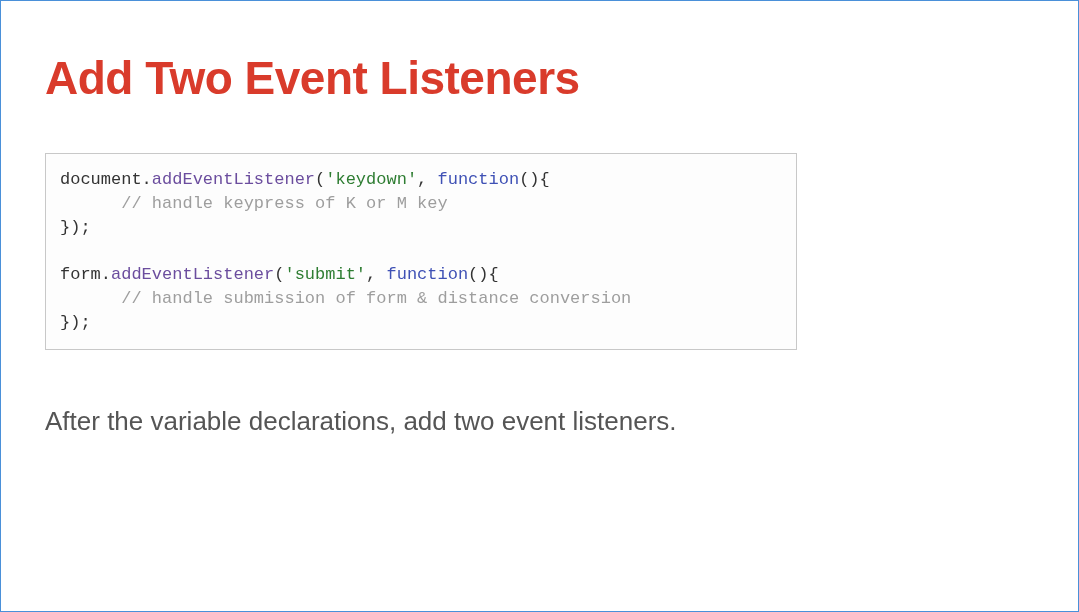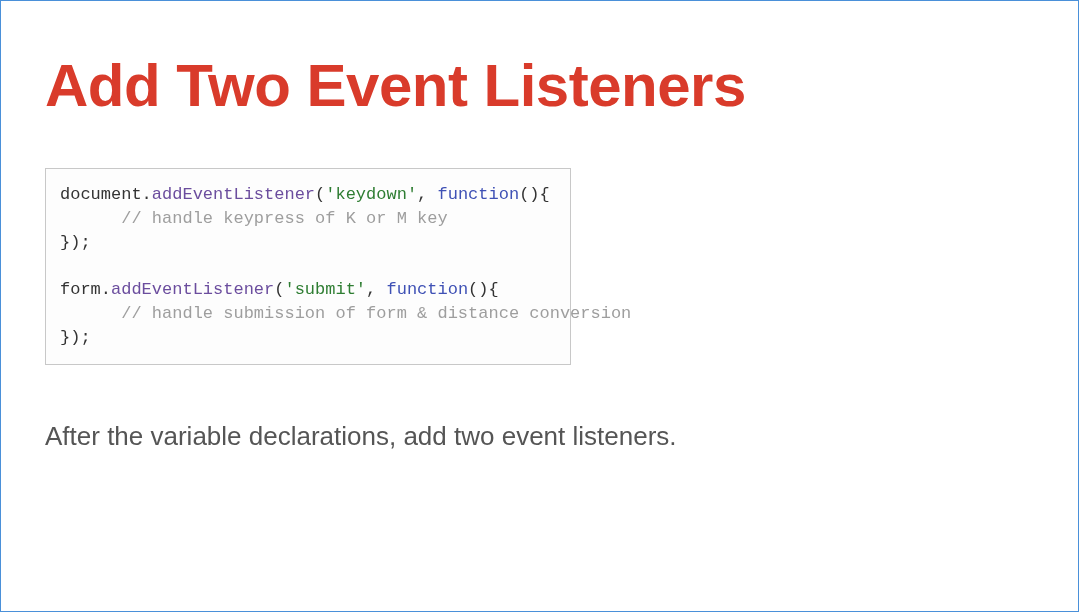--- a/index.html
+++ b/index.html
@@ -11,31 +11,31 @@
       width: 1079px;
       height: 612px;
       background: #fff;
       border: 1px solid #4a90d9;
       font-family: -apple-system, BlinkMacSystemFont, "Segoe UI", Helvetica, Arial, sans-serif;
       padding: 50px 44px 0 44px;
       overflow: hidden;
     }
     .heading {
       color: #d93b2b;
-      font-size: 60px;
+      font-size: 46px;
       font-weight: 900;
       letter-spacing: -0.5px;
       margin-bottom: 48px;
       font-family: "Arial Black", "Helvetica Neue", Arial, sans-serif;
     }
     .code-block {
       border: 1px solid #c8c8c8;
       background: #fdfdfd;
       padding: 14px 14px 14px 14px;
-      width: 526px;
+      width: 752px;
       font-family: "Menlo", "Consolas", "Courier New", monospace;
       font-size: 17px;
       line-height: 1.4;
       white-space: pre;
       color: #333;
       margin-bottom: 56px;
     }
     .tok-plain { color: #333; }
     .tok-method { color: #6b4d9e; }
     .tok-string { color: #2e7d32; }

